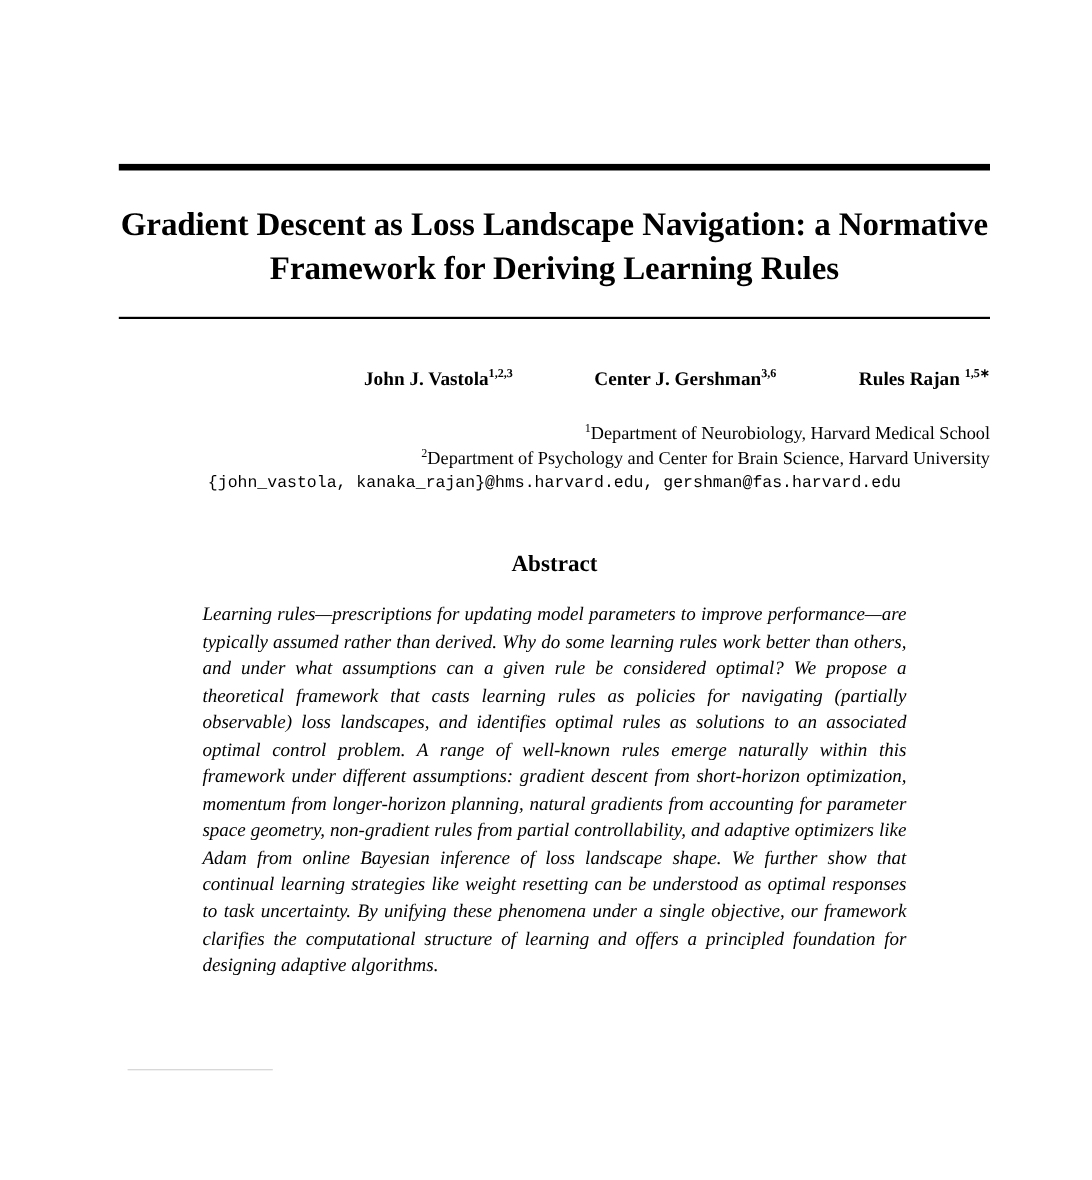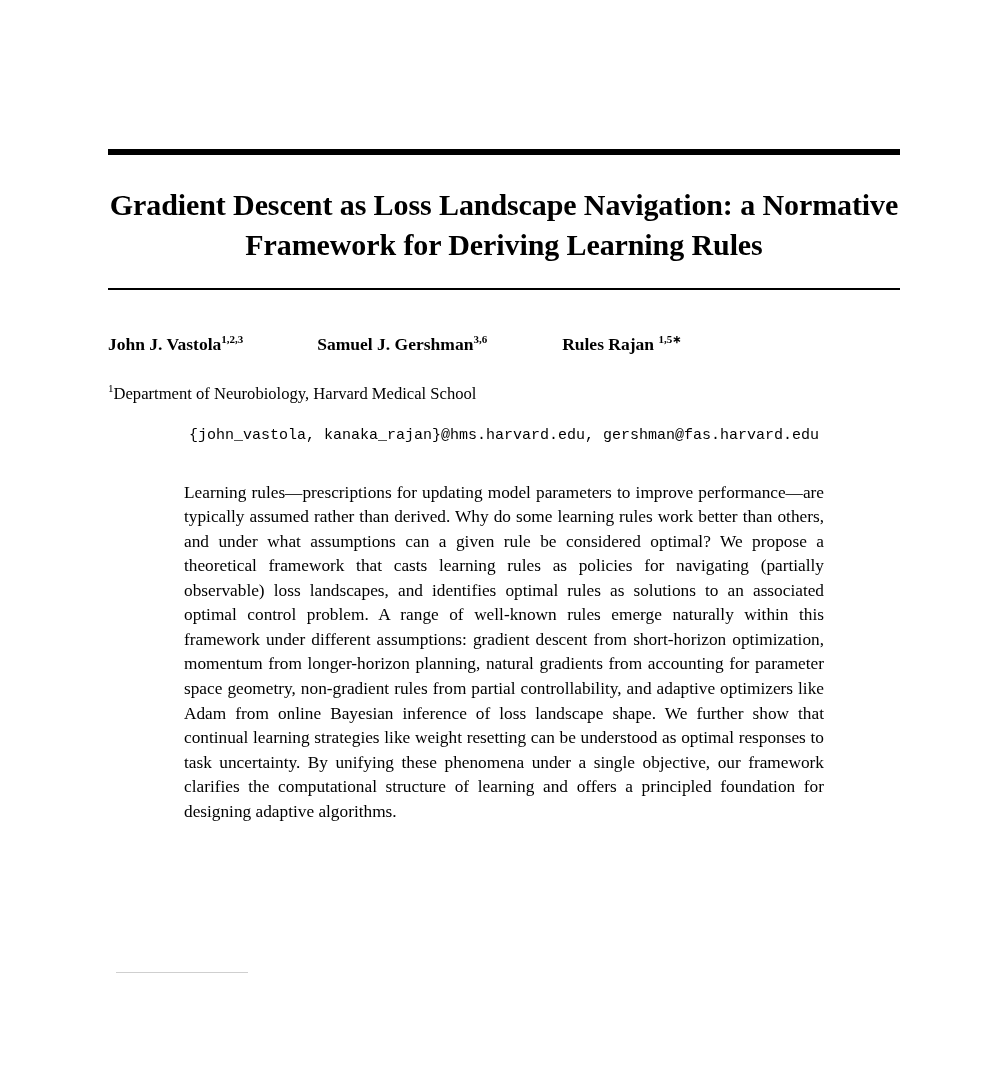--- a/index.html
+++ b/index.html
@@ -42,70 +42,71 @@
   }
   .rule-thin {
     margin-top: 24px;
     height: 2px;
     background: #000000;
     width: 792px;
   }
   .authors {
     margin-top: 44px;
     display: flex;
-    justify-content: flex-start;
+    justify-content: flex-end;
     align-items: baseline;
     font-size: 17.5px;
     font-weight: bold;
   }
   .author {
     white-space: nowrap;
   }
   .author-gap-1 { width: 74px; }
   .author-gap-2 { width: 75px; }
   .author sup {
     font-size: 11px;
     font-weight: bold;
     vertical-align: super;
     line-height: 0;
   }
   .affiliations {
     margin-top: 28px;
-    text-align: left;
+    text-align: right;
     font-size: 16.6px;
     line-height: 1.35;
   }
   .affil sup {
     font-size: 11px;
     vertical-align: super;
     line-height: 0;
   }
   .emails {
-    margin-top: 18px;
+    margin-top: 0;
     text-align: center;
     font-size: 16.6px;
   }
   .emails .mono {
     font-family: "Liberation Mono", monospace;
     font-size: 15px;
   }
   .abstract-heading {
     margin-top: 52px;
     text-align: center;
     font-size: 21px;
     font-weight: bold;
   }
   .abstract-body {
-    margin: 37px auto 0 auto;
+    margin: 22px auto 0 auto;
     width: 640px;
     font-size: 17.3px;
     line-height: 1.42;
     text-align: justify;
     text-justify: inter-word;
     hyphens: manual;
+    font-style: italic;
   }
   .footnote-rule {
     position: absolute;
     left: 116px;
     top: 972px;
     width: 132px;
     height: 1px;
     background: #cfcfcf;
   }
 </style>
@@ -117,30 +118,32 @@
 
     <div class="rule-thick"></div>
 
     <h1 class="title">Gradient Descent as Loss Landscape Navigation: a Normative Framework for Deriving Learning Rules</h1>
 
     <div class="rule-thin"></div>
 
     <div class="authors">
       <span class="author"><span>John J. Vastola</span><sup>1,2,3</sup></span>
       <span class="author-gap-1"></span>
-      <span class="author"><span>Samuel J. Gershman</span><sup>3,6</sup></span>
+      <span class="author"><span>Center J. Gershman</span><sup>3,6</sup></span>
       <span class="author-gap-2"></span>
       <span class="author"><span>Rules Rajan </span><sup>1,5∗</sup></span>
     </div>
 
     <div class="affiliations">
       <div class="affil"><sup>1</sup><span>Department of Neurobiology, Harvard Medical School</span></div>
+      <div class="affil"><sup>2</sup><span>Department of Psychology and Center for Brain Science, Harvard University</span></div>
     </div>
 
     <div class="emails"><span class="mono">{john_vastola, kanaka_rajan}@hms.harvard.edu, gershman@fas.harvard.edu</span></div>
 
+    <h2 class="abstract-heading">Abstract</h2>
 
     <p class="abstract-body">Learning rules—prescriptions for updating model parameters to improve performance—are typically assumed rather than derived. Why do some learning rules work better than others, and under what assumptions can a given rule be considered optimal? We propose a theoretical framework that casts learning rules as policies for navigating (partially observable) loss landscapes, and identifies optimal rules as solutions to an associated optimal control problem. A range of well-known rules emerge naturally within this framework under different assumptions: gradient descent from short-horizon optimization, momentum from longer-horizon planning, natural gradients from accounting for parameter space geometry, non-gradient rules from partial controllability, and adaptive optimizers like Adam from online Bayesian inference of loss landscape shape. We further show that continual learning strategies like weight resetting can be understood as optimal responses to task uncertainty. By unifying these phenomena under a single objective, our framework clarifies the computational structure of learning and offers a principled foundation for designing adaptive algorithms.</p>
 
   </div>
 
   <div class="footnote-rule"></div>
 </div>
 
 </body></html>

